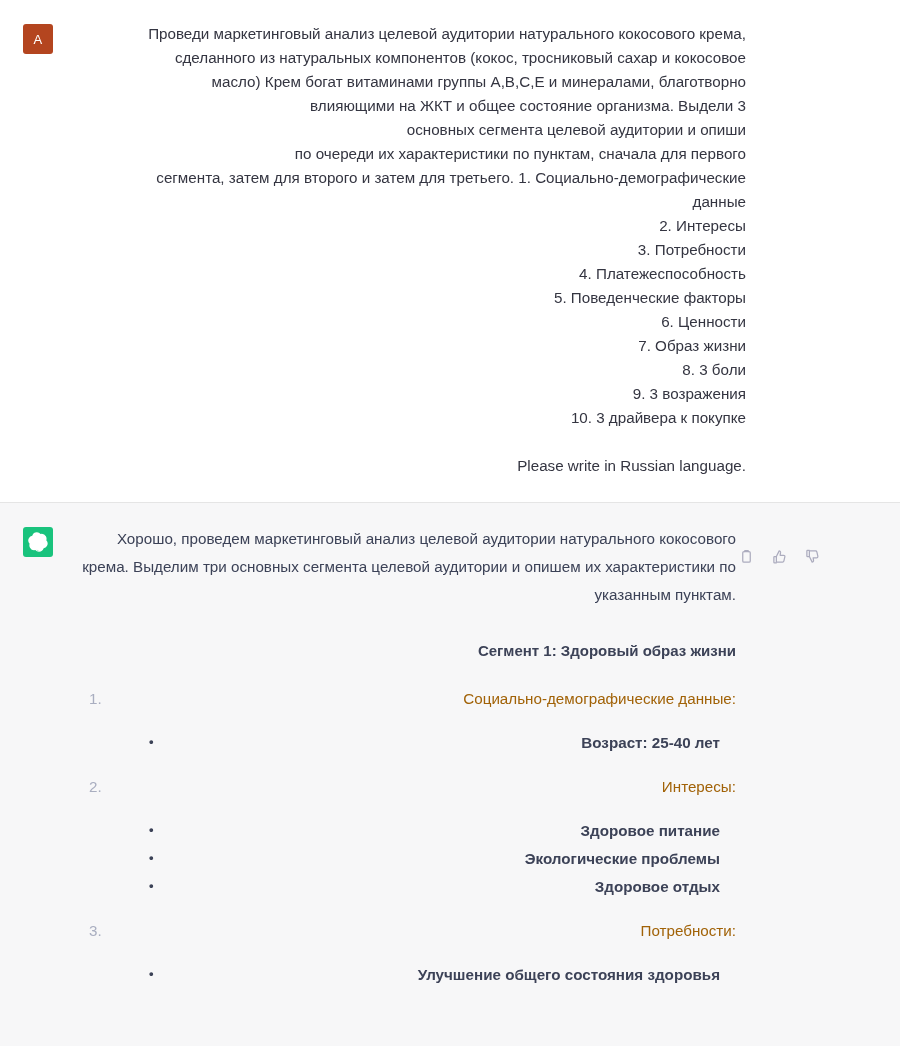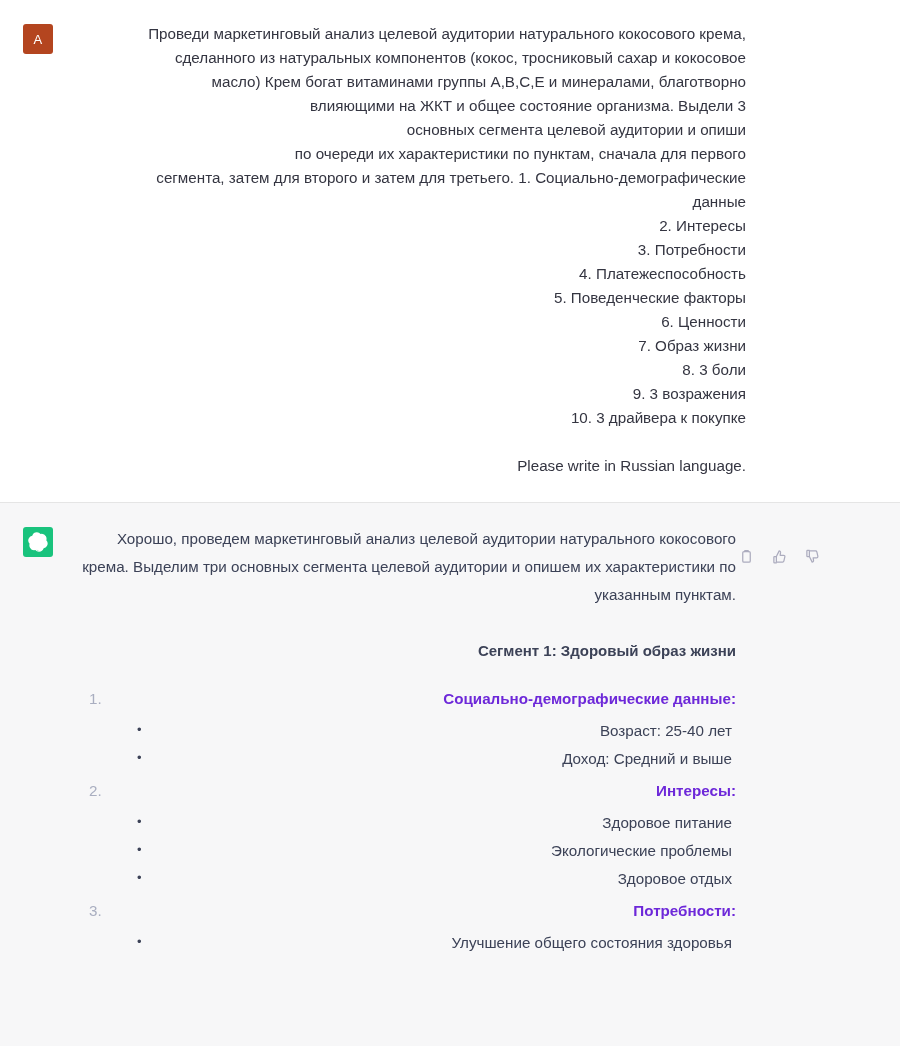--- a/index.html
+++ b/index.html
@@ -123,28 +123,28 @@
     list-style: decimal;
     color: #a9aec0;
   }
   ol.num-list > li {
     margin: 0;
     padding-left: 6px;
     line-height: 28px;
     font-size: 15.2px;
   }
   ol.num-list > li > .li-label {
-    color: #6d28d9;
-    font-weight: bold;
+    color: #a16207;
   }
 
   ul.bul-list {
-    margin: 4px;
+    margin: 16px;
     padding: 0 0 0 21px;
     list-style: none;
+    font-weight: bold;
   }
   ul.bul-list > li {
     position: relative;
     line-height: 28px;
     font-size: 15.2px;
     color: #3c4257;
     padding-left: 14px;
   }
   ul.bul-list > li::before {
     content: "•";
@@ -230,21 +230,20 @@
         <p class="assistant-para">Хорошо, проведем маркетинговый анализ целевой аудитории натурального кокосового крема. Выделим три основных сегмента целевой аудитории и опишем их характеристики по указанным пунктам.</p>
 
         <p class="seg-heading">Сегмент 1: Здоровый образ жизни</p>
 
         <ol class="num-list">
 
           <li>
             <span class="li-label">Социально-демографические данные:</span>
             <ul class="bul-list">
               <li>Возраст: 25-40 лет</li>
-              <li>Доход: Средний и выше</li>
             </ul>
           </li>
 
           <li>
             <span class="li-label">Интересы:</span>
             <ul class="bul-list">
               <li>Здоровое питание</li>
               <li>Экологические проблемы</li>
               <li>Здоровое отдых</li>
             </ul>

